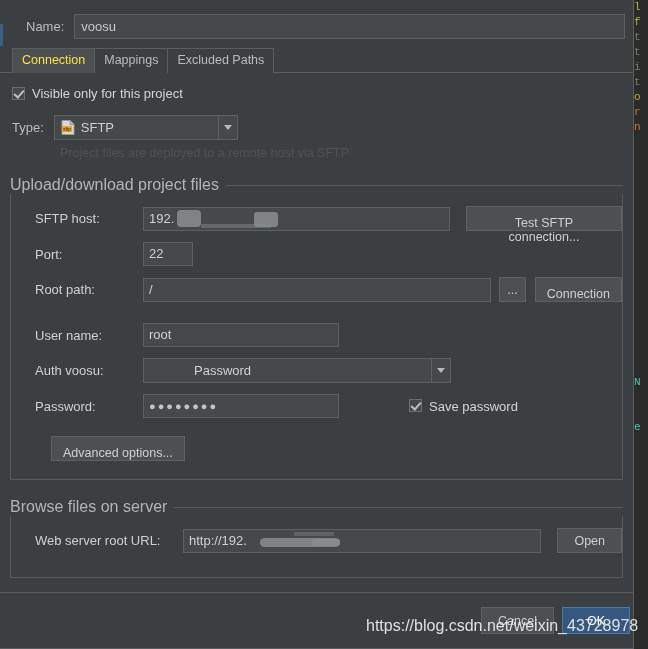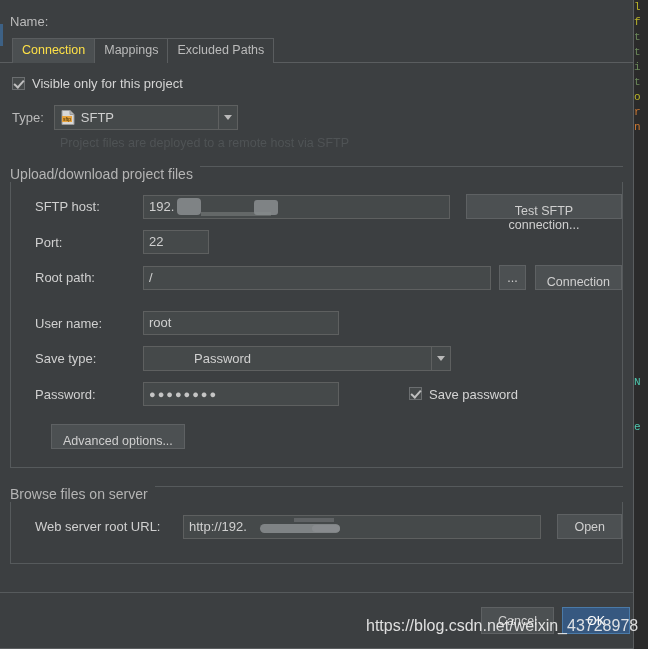--- a/index.html
+++ b/index.html
@@ -48,21 +48,21 @@
   #left-accent {
     position: absolute;
     left: 0; top: 24px;
     width: 3px; height: 22px;
     background: #3d6185;
   }
 
   
   .name-row {
     display: flex; align-items: center;
-    padding: 14px 8px 8px 10px;
+    padding: 14px 8px 8px 26px;
     gap: 10px;
   }
   .name-label {
     color: #bbbbbb; font-size: 13px;
   }
   .name-input {
     flex: 1;
     height: 25px;
     background: #45494a;
     border: 1px solid #5e6060;
@@ -177,22 +177,22 @@
     margin: 6px 0 0 50px;
   }
 
   
   .group {
     margin-top: 16px;
     position: relative;
   }
   .group-title {
     position: relative;
-    display: flex; align-items: flex-start; gap: 7px;
-    color: #b4b4b4; font-size: 14px;
+    display: flex; align-items: center; gap: 7px;
+    color: #b4b4b4; font-size: 16px;
   }
   .group-title .line {
     flex: 1; height: 1px; background: #565a5c;
   }
   .group-box {
     border-left: 1px solid #565a5c;
     border-right: 1px solid #565a5c;
     border-bottom: 1px solid #565a5c;
     margin-top: 0px;
     padding: 12px 0 14px 0;
@@ -281,20 +281,21 @@
 <div id="bg-editor">
   <div id="bg-code"><span class="c-yel">l</span><span class="c-yel">f</span><span class="c-grn">t</span><span class="c-grn">t</span><span class="c-grn">i</span><span class="c-grn">t</span><span class="c-yel">o</span><span class="c-org">r</span><span class="c-org">n</span><span class="c-gry"> </span><span class="c-gry"> </span><span class="c-gry"> </span><span class="c-gry"> </span><span class="c-gry"> </span><span class="c-gry"> </span><span class="c-gry"> </span><span class="c-gry"> </span><span class="c-gry"> </span><span class="c-gry"> </span><span class="c-gry"> </span><span class="c-gry"> </span><span class="c-gry"> </span><span class="c-gry"> </span><span class="c-gry"> </span><span class="c-gry"> </span><span class="c-cyn">N</span><span class="c-gry"> </span><span class="c-gry"> </span><span class="c-cyn">e</span></div>
 </div>
 
 <div id="dialog">
 
   <div id="left-accent"></div>
 
   <div class="name-row">
     <span class="name-label">Name:</span>
+    <input class="name-input" type="text" value="voosu" style="">
   </div>
 
   <div class="tabbar">
     <div class="tab active">Connection</div>
     <div class="tab">Mappings</div>
     <div class="tab">Excluded Paths</div>
   </div>
 
   <div class="dlg-body">
 
@@ -338,21 +339,21 @@
             <span>192.</span>
             <span class="smudge" style="left:33px;top:2px;width:24px;height:17px;border-radius:4px;"></span>
             <span class="smudge" style="left:110px;top:4px;width:24px;height:15px;border-radius:3px;"></span>
             <span class="smudge" style="left:57px;top:16px;width:70px;height:4px;opacity:0.45;"></span>
           </div>
           <button class="btn" style="margin-left:16px;">Test SFTP connection...</button>
         </div>
 
         <div class="frow">
           <span class="lbl">Port:</span>
-          <div class="txt" style="width:66px;">
+          <div class="txt" style="width:50px;">
             <span>22</span>
           </div>
         </div>
 
         <div class="frow">
           <span class="lbl">Root path:</span>
           <div class="txt" style="width:358px;">
             <span>/</span>
           </div>
           <button class="btn" style="margin-left:8px;padding:0 7px;">...</button>
@@ -362,21 +363,21 @@
         <div style="height:10px;"></div>
 
         <div class="frow">
           <span class="lbl">User name:</span>
           <div class="txt" style="width:196px;">
             <span>root</span>
           </div>
         </div>
 
         <div class="frow">
-          <span class="lbl">Save type:</span>
+          <span class="lbl">Auth voosu:</span>
           <div class="combo" style="width:308px;padding-left:44px;">
             <div class="val">
               <span>Password</span>
             </div>
             <div class="arrowbtn">
               <span class="caret"></span>
             </div>
           </div>
         </div>
 

